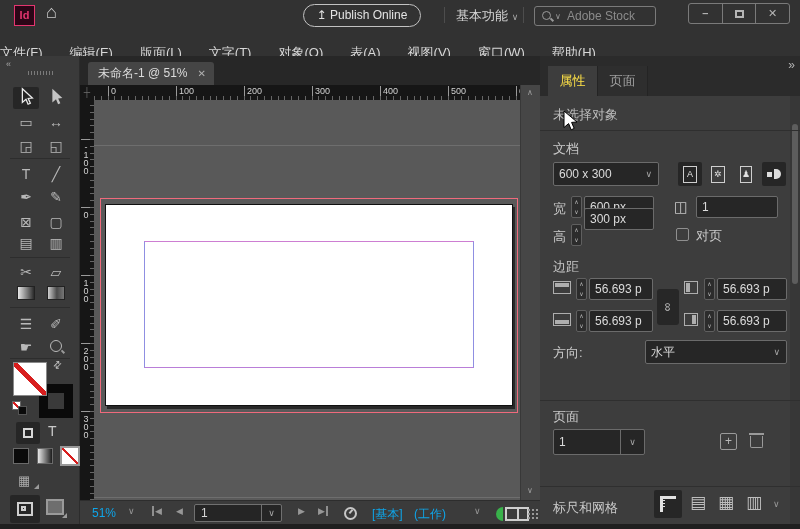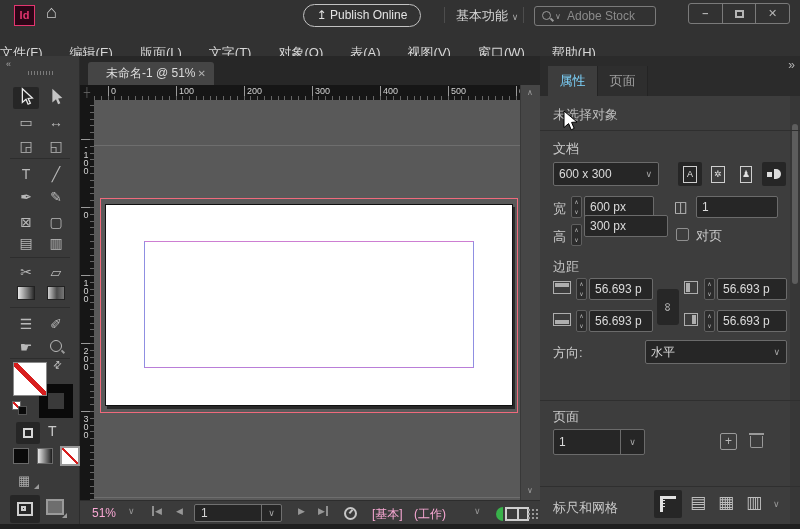--- a/index.html
+++ b/index.html
@@ -49,57 +49,57 @@
 .extraicon{position:absolute;left:18px;top:473px;font-size:13px;color:#a8a8a8}
 .corner-mark{position:absolute;left:34px;top:484px;width:0;height:0;border-left:5px solid transparent;border-bottom:5px solid #9a9a9a}
 .scrmode{position:absolute;left:10px;top:495px;width:30px;height:28px;background:#262626;border-radius:2px}
 .scrmode .o{position:absolute;left:7px;top:7px;width:16px;height:14px;border:2px solid #cfcfcf}
 .scrmode .i{position:absolute;left:11px;top:11px;width:5px;height:5px;border:2px solid #cfcfcf}
 .scrprev{position:absolute;left:46px;top:498px;width:22px;height:22px}
 .scrprev .o{position:absolute;left:0;top:1px;width:18px;height:16px;border:2px solid #9a9a9a;background:#6e6e6e}
 .scrprev .c{position:absolute;left:16px;top:15px;width:0;height:0;border-left:5px solid transparent;border-bottom:5px solid #9a9a9a}
 
 .tabstrip{position:absolute;left:80px;top:56px;width:460px;height:29px;background:#272727}
-.doctab{position:absolute;left:8px;top:6px;width:126px;height:23px;background:#454545;border-radius:3px 3px 0 0;color:#dcdcdc;font-size:12px;line-height:23px;padding-left:18px}
+.doctab{position:absolute;left:8px;top:6px;width:126px;height:23px;background:#454545;border-radius:3px 3px 0 0;color:#dcdcdc;font-size:12px;line-height:23px;padding-left:10px}
 .doctab .x{position:absolute;right:8px;top:0;font-size:10px;color:#b0b0b0}
 .rcorner{position:absolute;left:80px;top:85px;width:14px;height:15px;background:#161616;color:#6f6f6f;font-size:9px;text-align:center;line-height:15px}
 .hruler{position:absolute;left:94px;top:85px;width:426px;height:15px;background:#161616;overflow:hidden}
 .hruler::after{content:"";position:absolute;left:0.4px;right:0;bottom:0;height:4px;background:repeating-linear-gradient(to right,#666 0 1px,transparent 1px 6.8px)}
 .hlab{position:absolute;top:1px;height:13px;border-left:1px solid #9a9a9a;padding-left:2px;font-size:9px;color:#d2d2d2}
 .vruler{position:absolute;left:80px;top:100px;width:14px;height:400px;background:#161616;overflow:hidden}
 .vruler::after{content:"";position:absolute;top:0;bottom:0;right:0;width:4px;background:repeating-linear-gradient(to bottom,#666 0 1px,transparent 1px 6.8px);background-position-y:5px}
 .vlab{position:absolute;left:1px;border-top:1px solid #9a9a9a;padding-top:2px;font-size:9px;color:#d2d2d2;writing-mode:vertical-lr;text-orientation:upright;letter-spacing:-2px}
 .canvas{position:absolute;left:94px;top:100px;width:426px;height:400px;background:#595959;overflow:hidden}
 .pbline{position:absolute;left:0;right:0;height:1px;background:#6e6e6e}
 .bleed{position:absolute;left:6px;top:98px;width:418px;height:215px;border:1px solid #ef6a7c}
 .page{position:absolute;left:11px;top:104px;width:408px;height:202px;background:#fff;border:1px solid #101010;box-shadow:2px 3px 0 rgba(0,0,0,.55)}
 .marg{position:absolute;left:38px;top:36px;right:38px;bottom:37px;border:1px solid #8f8fe2;border-top-color:#cd7ed2;border-bottom-color:#b97ed8}
 .vscroll{position:absolute;left:520px;top:85px;width:20px;height:415px;background:#464646;border-left:1px solid #383838}
 .sarrow{position:absolute;left:6px;font-size:8px;color:#9d9d9d}
 
 .statusbar{position:absolute;left:80px;top:500px;width:460px;height:24px;background:#3b3b3b;border-top:1px solid #2d2d2d;font-size:12px}
-.sb{position:absolute;top:5px;color:#f9a8d4;white-space:nowrap}
+.sb{position:absolute;top:5px;color:#0ea5e9;white-space:nowrap}
 .sb.dim{color:#979797}
 .navf{border-left:2px solid #8f8f8f;padding-left:1px}
 .navl{border-right:2px solid #8f8f8f;padding-right:1px}
 .combo{position:absolute;left:114px;top:3px;width:88px;height:18px;background:#252525;border:1px solid #707070;border-radius:2px}
 .combo .val{position:absolute;left:6px;top:1px;color:#d6d6d6}
 .combo .chev{position:absolute;right:0;top:0;width:20px;height:16px;border-left:1px solid #707070;text-align:center;color:#a8a8a8;font-size:9px;line-height:16px}
 .gauge{position:absolute;left:264px;top:6px;width:13px;height:13px;border:2px solid #c6c6c6;border-radius:50%}
 .gauge::after{content:"";position:absolute;left:4px;top:0px;width:2px;height:5px;background:#c6c6c6;transform:rotate(40deg)}
 .greenhalf{position:absolute;left:416px;top:6px;width:7px;height:14px;background:#38b14a;border-radius:14px 0 0 14px}
 .panes{position:absolute;left:425px;top:6px;width:24px;height:14px;border:2px solid #cfcfcf;display:flex}
 .panes i{width:50%}
 .panes i+i{border-left:2px solid #cfcfcf}
 .grip{position:absolute;left:447px;top:7px;width:12px;height:12px;background-image:radial-gradient(#9a9a9a 1px,transparent 1.2px);background-size:4px 4px}
 
 .rpanel{position:absolute;left:540px;top:56px;width:260px;height:468px;background:#3d3d3d}
 .ptabstrip{position:absolute;left:0;top:0;width:260px;height:40px;background:#2b2b2b}
 .ptab{position:absolute;top:10px;height:30px;line-height:30px;text-align:center;font-size:13px;color:#9f9f9f;background:#2e2e2e;border-right:1px solid #242424}
-.ptab.active{background:#3d3d3d;color:#7dd3fc}
+.ptab.active{background:#3d3d3d;color:#fde047}
 .collapse2{position:absolute;right:6px;top:2px;color:#b5b5b5;font-size:12px;letter-spacing:-1px}
 .plabel{position:absolute;color:#c9c9c9;font-size:13px;white-space:nowrap}
 .pdivider{position:absolute;left:0;width:260px;height:1px;background:#2f2f2f}
 .field,.dd{position:absolute;height:22px;background:#262626;border:1px solid #6b6b6b;border-radius:2px;color:#dcdcdc;font-size:12px;line-height:20px;padding-left:5px;overflow:hidden;white-space:nowrap}
 .dd{height:24px;line-height:22px}
 .dd .chev{position:absolute;right:6px;top:0;color:#a8a8a8;font-size:9px}
 .stepper{position:absolute;width:11px;height:22px;background:#2c2c2c;border:1px solid #5f5f5f;border-radius:2px;display:flex;flex-direction:column;align-items:center;justify-content:space-around}
 .stepper span{font-size:6px;line-height:5px;color:#b5b5b5}
 .iconbtn{position:absolute;width:24px;height:24px;border-radius:2px;display:flex;align-items:center;justify-content:center}
 .iconbtn.pressed{background:#262626}
@@ -337,21 +337,21 @@
     </span>
   <span class="field" style="left:584px;top:196px;width:70px">600 px</span>
   <span class="plabel" style="left:674px;top:198px;font-size:15px;color:#c5c5c5">◫</span>
   <span class="field" style="left:696px;top:196px;width:82px">1</span>
 
   <span class="plabel" style="left:553px;top:228px">高</span>
   <span class="stepper" style="left:571px;top:224px">
       <span>∧</span>
       <span>∨</span>
     </span>
-  <span class="field" style="left:584px;top:215px;width:84px">300 px</span>
+  <span class="field" style="left:584px;top:208px;width:70px">300 px</span>
   <span class="checkbox" style="left:676px;top:228px"></span>
   <span class="plabel" style="left:696px;top:227px">对页</span>
 
   <span class="plabel" style="left:553px;top:258px">边距</span>
   <span class="mi t" style="left:553px;top:281px">
       <i></i>
     </span>
   <span class="stepper" style="left:576px;top:278px">
       <span>∧</span>
       <span>∨</span>

